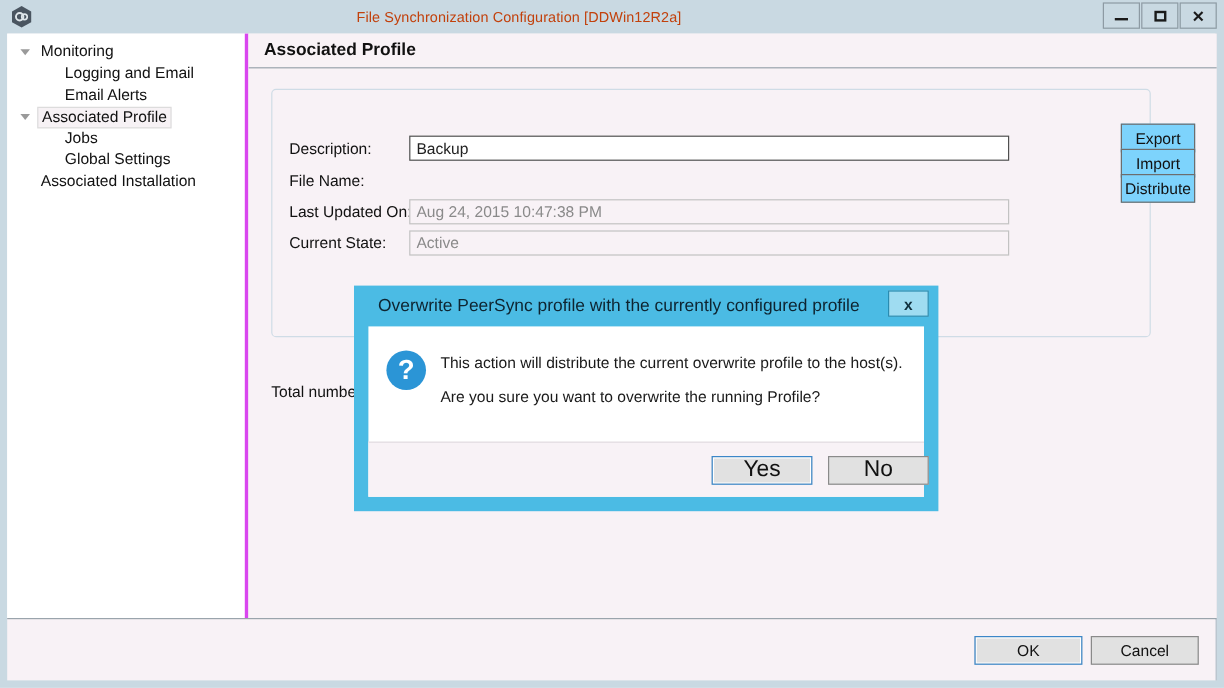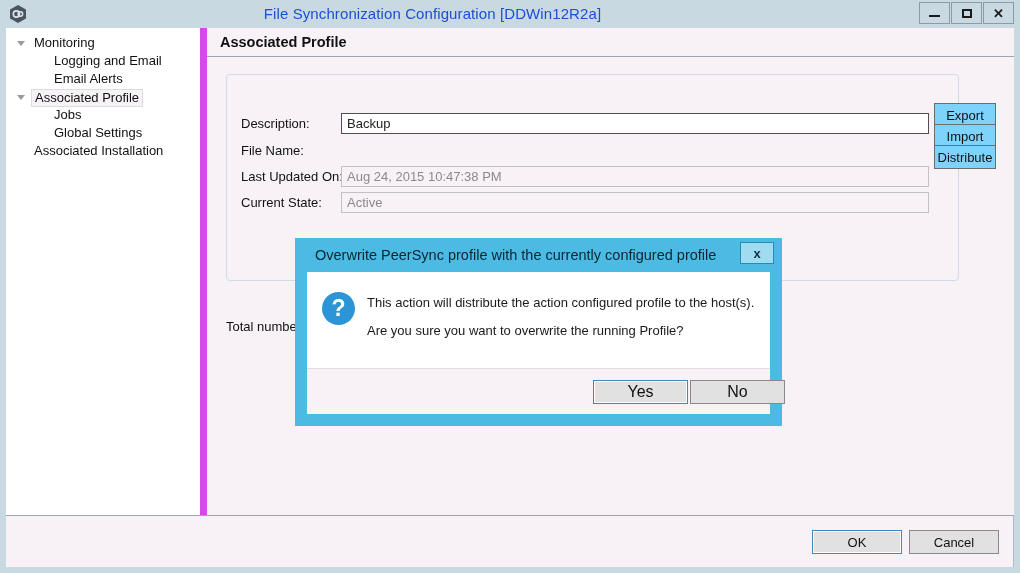--- a/index.html
+++ b/index.html
@@ -18,21 +18,21 @@
   .titlebar{
     position:absolute;left:0;top:0;width:1020px;height:28px;
     background:#c9d9e2;
   }
   .app-icon{
     position:absolute;left:8px;top:4px;width:20px;height:20px;
   }
   .title-text{
     position:absolute;left:0;top:0;width:865px;height:28px;
     line-height:28px;text-align:center;
-    font-size:15px;color:#1d4ed8;
+    font-size:12px;color:#c2410c;
     letter-spacing:0.1px;
   }
   .wbtns{
     position:absolute;right:6px;top:2px;height:24px;display:flex;
   }
   .wbtn{
     width:31px;height:22px;margin-left:1px;
     border:1px solid #8d9aa3;
     background:#c9d9e2;
     display:flex;align-items:center;justify-content:center;
@@ -47,21 +47,21 @@
   
   .body-area{
     position:absolute;left:6px;top:28px;width:1008px;height:487px;
     background:#f8f2f6;
     border-right:1px solid #aebcc6;
     box-sizing:border-box;
   }
   .sidebar{
     position:absolute;left:6px;top:28px;width:201px;height:487px;
     background:#ffffff;
-    border-right:7px solid #d946ef;
+    border-right:3px solid #d946ef;
     box-sizing:border-box;
     overflow:hidden;
   }
   .tree{padding-top:4px;}
   .tree-row{
     position:relative;height:18px;line-height:18px;
     font-size:13px;color:#111;white-space:nowrap;
     cursor:default;
   }
   .tree-row .arrow{
@@ -103,21 +103,21 @@
     border:1px solid #cfdce6;border-radius:4px;
     background:transparent;
     box-sizing:border-box;
   }
   .frow{position:absolute;height:21px;}
   .flabel{
     position:absolute;left:0;top:0;
     font-size:13px;color:#111;line-height:21px;white-space:nowrap;
   }
   .finput{
-    position:absolute;top:0;height:21px;width:588px;
+    position:absolute;top:0;height:21px;width:500px;
     border:1px solid #8d8d8d;
     background:#ffffff;
     font-size:13px;color:#222;line-height:19px;
     padding-left:5px;box-sizing:border-box;
     font-family:"Liberation Sans",sans-serif;
   }
   .finput.readonly{
     border:1px solid #c2c2c2;
     background:#f8f2f6;
     color:#8a8a8a;
@@ -200,24 +200,24 @@
     position:absolute;left:60px;top:51px;
     font-size:13px;color:#1a1a1a;white-space:nowrap;
   }
   .dlg-buttonbar{
     position:absolute;left:0;bottom:0;width:463px;height:46px;
     background:#f8f2f6;
     border-top:1px solid #e2dbe0;
     box-sizing:border-box;
   }
   .dbtn{
-    position:absolute;top:11px;width:95px;height:24px;
+    position:absolute;top:11px;width:84px;height:24px;
     border:1px solid #8a8a8a;
     background:#e1e1e1;
-    font-size:16px;color:#111;
+    font-size:19px;color:#111;
     display:flex;align-items:center;justify-content:center;
     box-sizing:border-box;cursor:default;
   }
   .dbtn.focused{
     border:1px solid #3c87c8;
     box-shadow:inset 0 0 0 1px #ffffff;
   }
 </style>
 </head>
 <body>
@@ -324,21 +324,21 @@
     <div class="fbtn" style="left:903px;">Cancel</div>
   </div>
 
   <div class="dlg">
     <div class="dlg-title">Overwrite PeerSync profile with the currently configured profile</div>
     <div class="dlg-close">
       <span>x</span>
     </div>
     <div class="dlg-inner">
       <div class="dlg-icon">?</div>
-      <div class="dlg-msg1">This action will distribute the action configured profile to the host(s).</div>
+      <div class="dlg-msg1">This action will distribute the current overwrite profile to the host(s).</div>
       <div class="dlg-msg2">Are you sure you want to overwrite the running Profile?</div>
       <div class="dlg-buttonbar">
         <div class="dbtn focused" style="left:286px;">Yes</div>
         <div class="dbtn" style="left:383px;">No</div>
       </div>
     </div>
   </div>
 
 </div>
 

